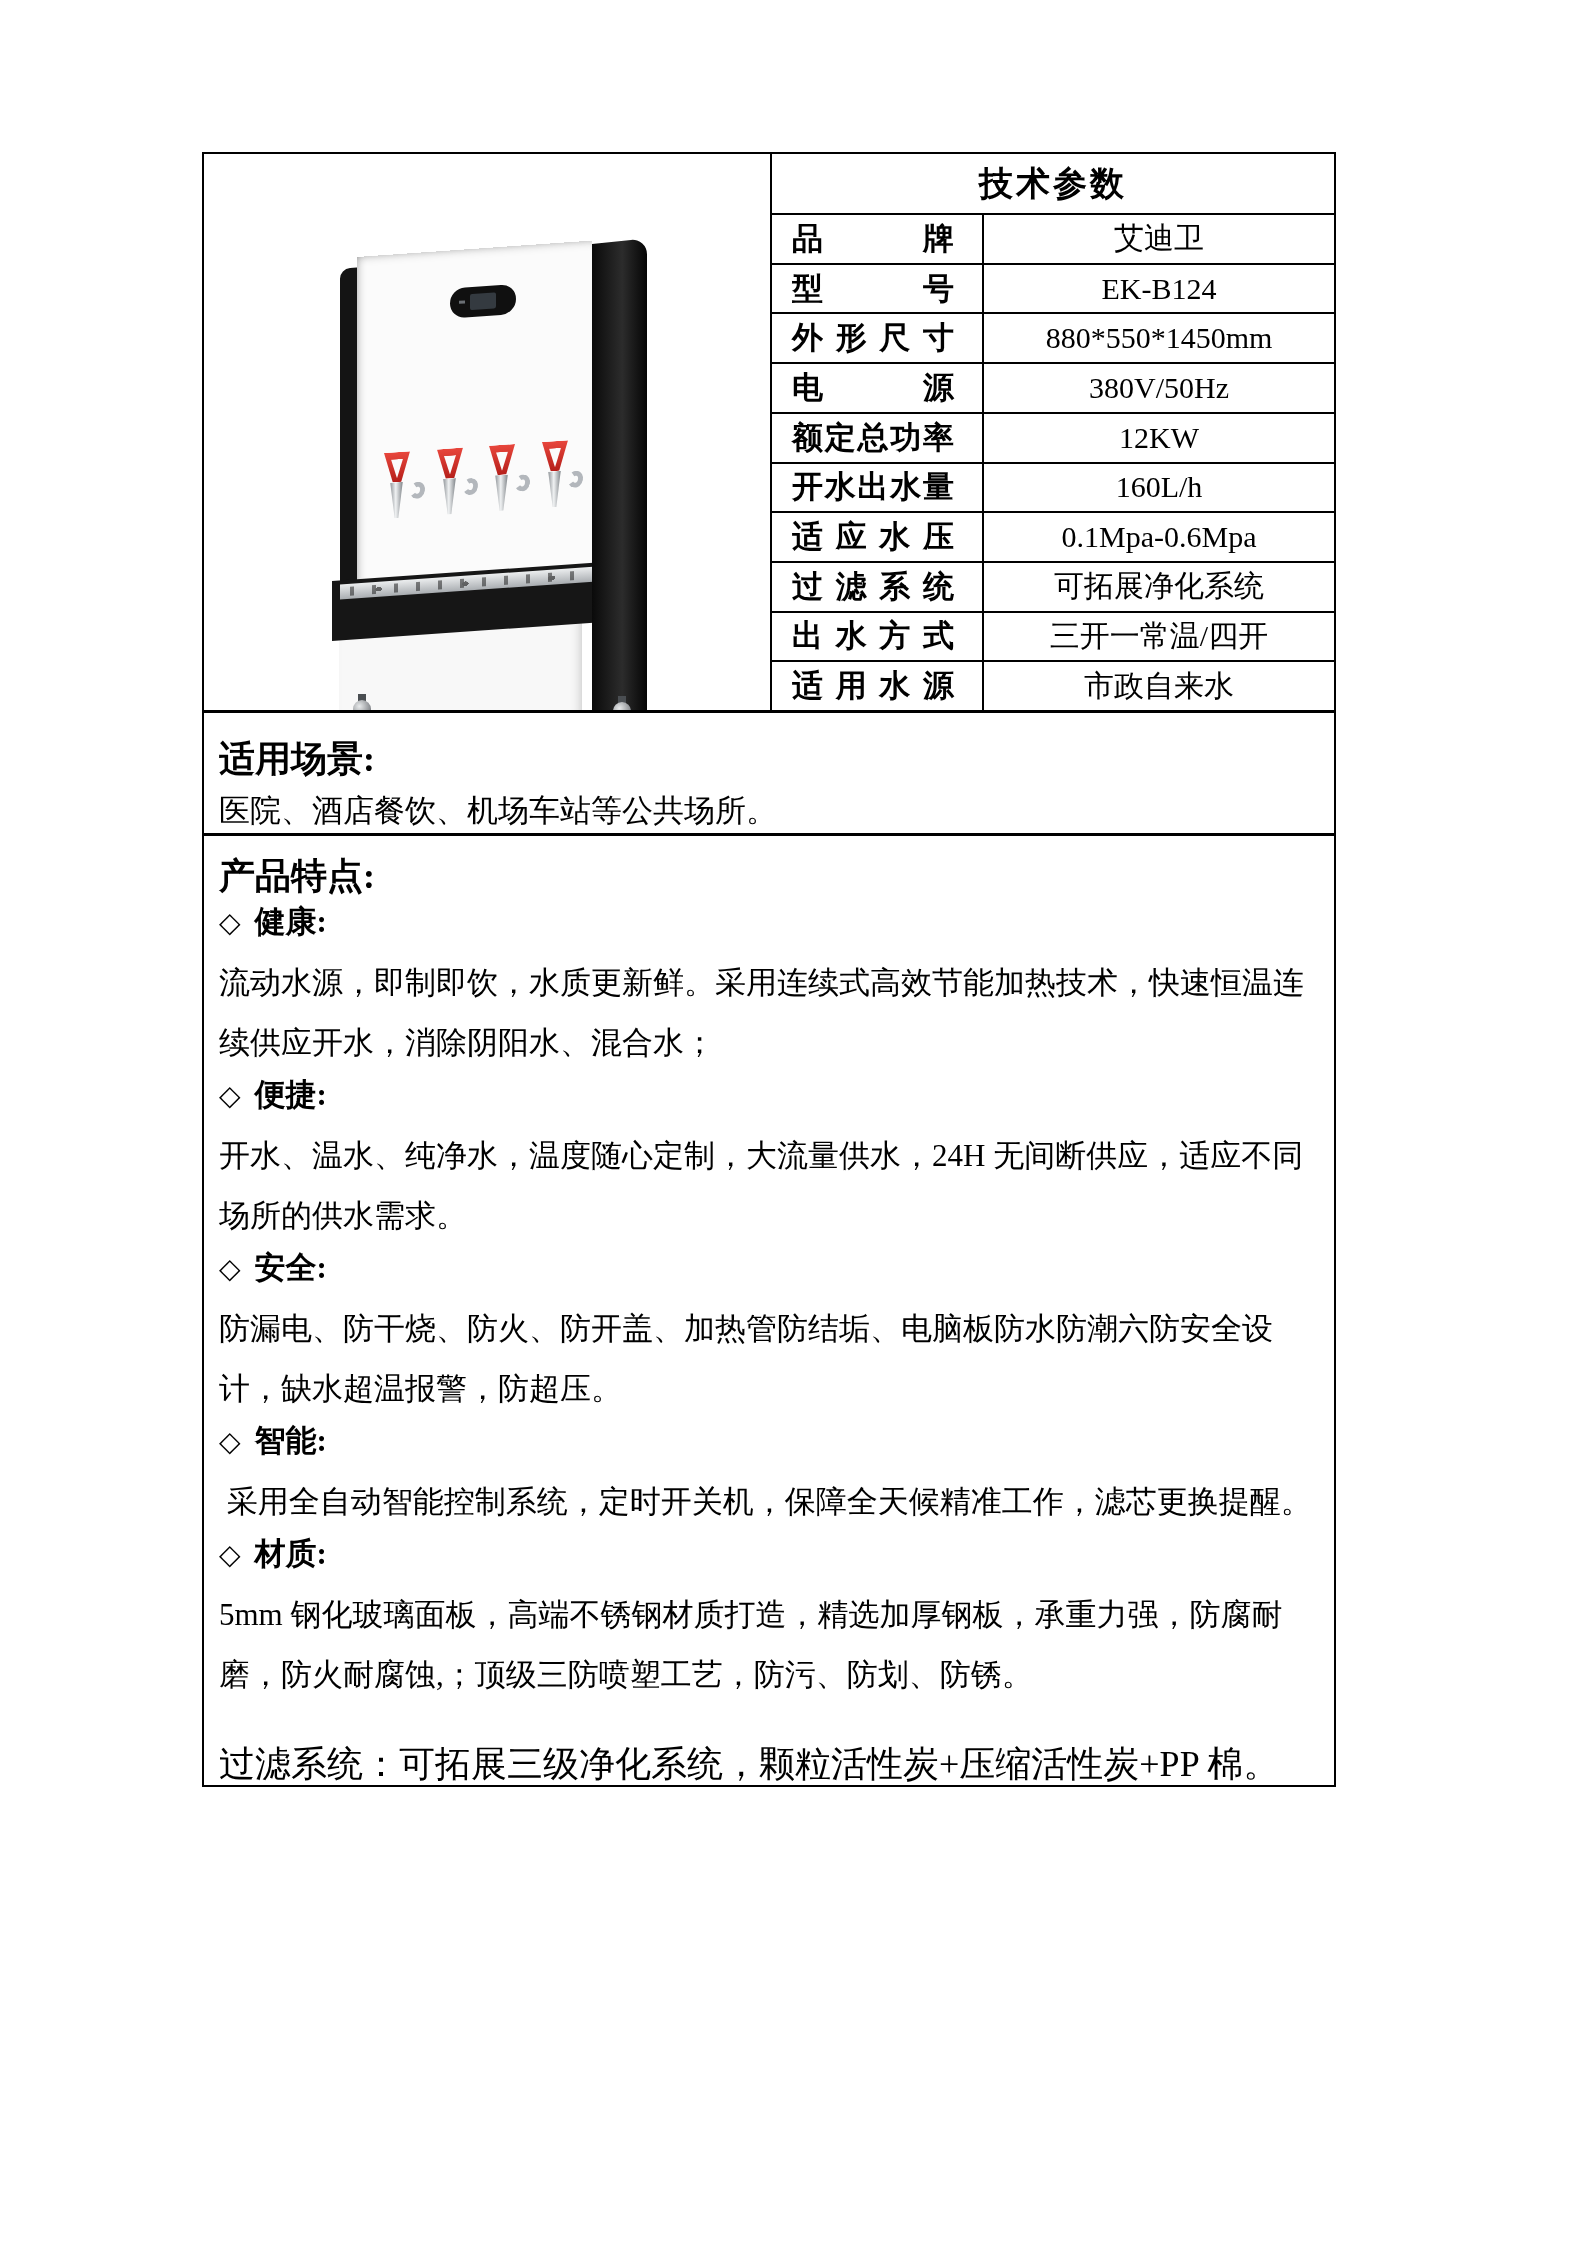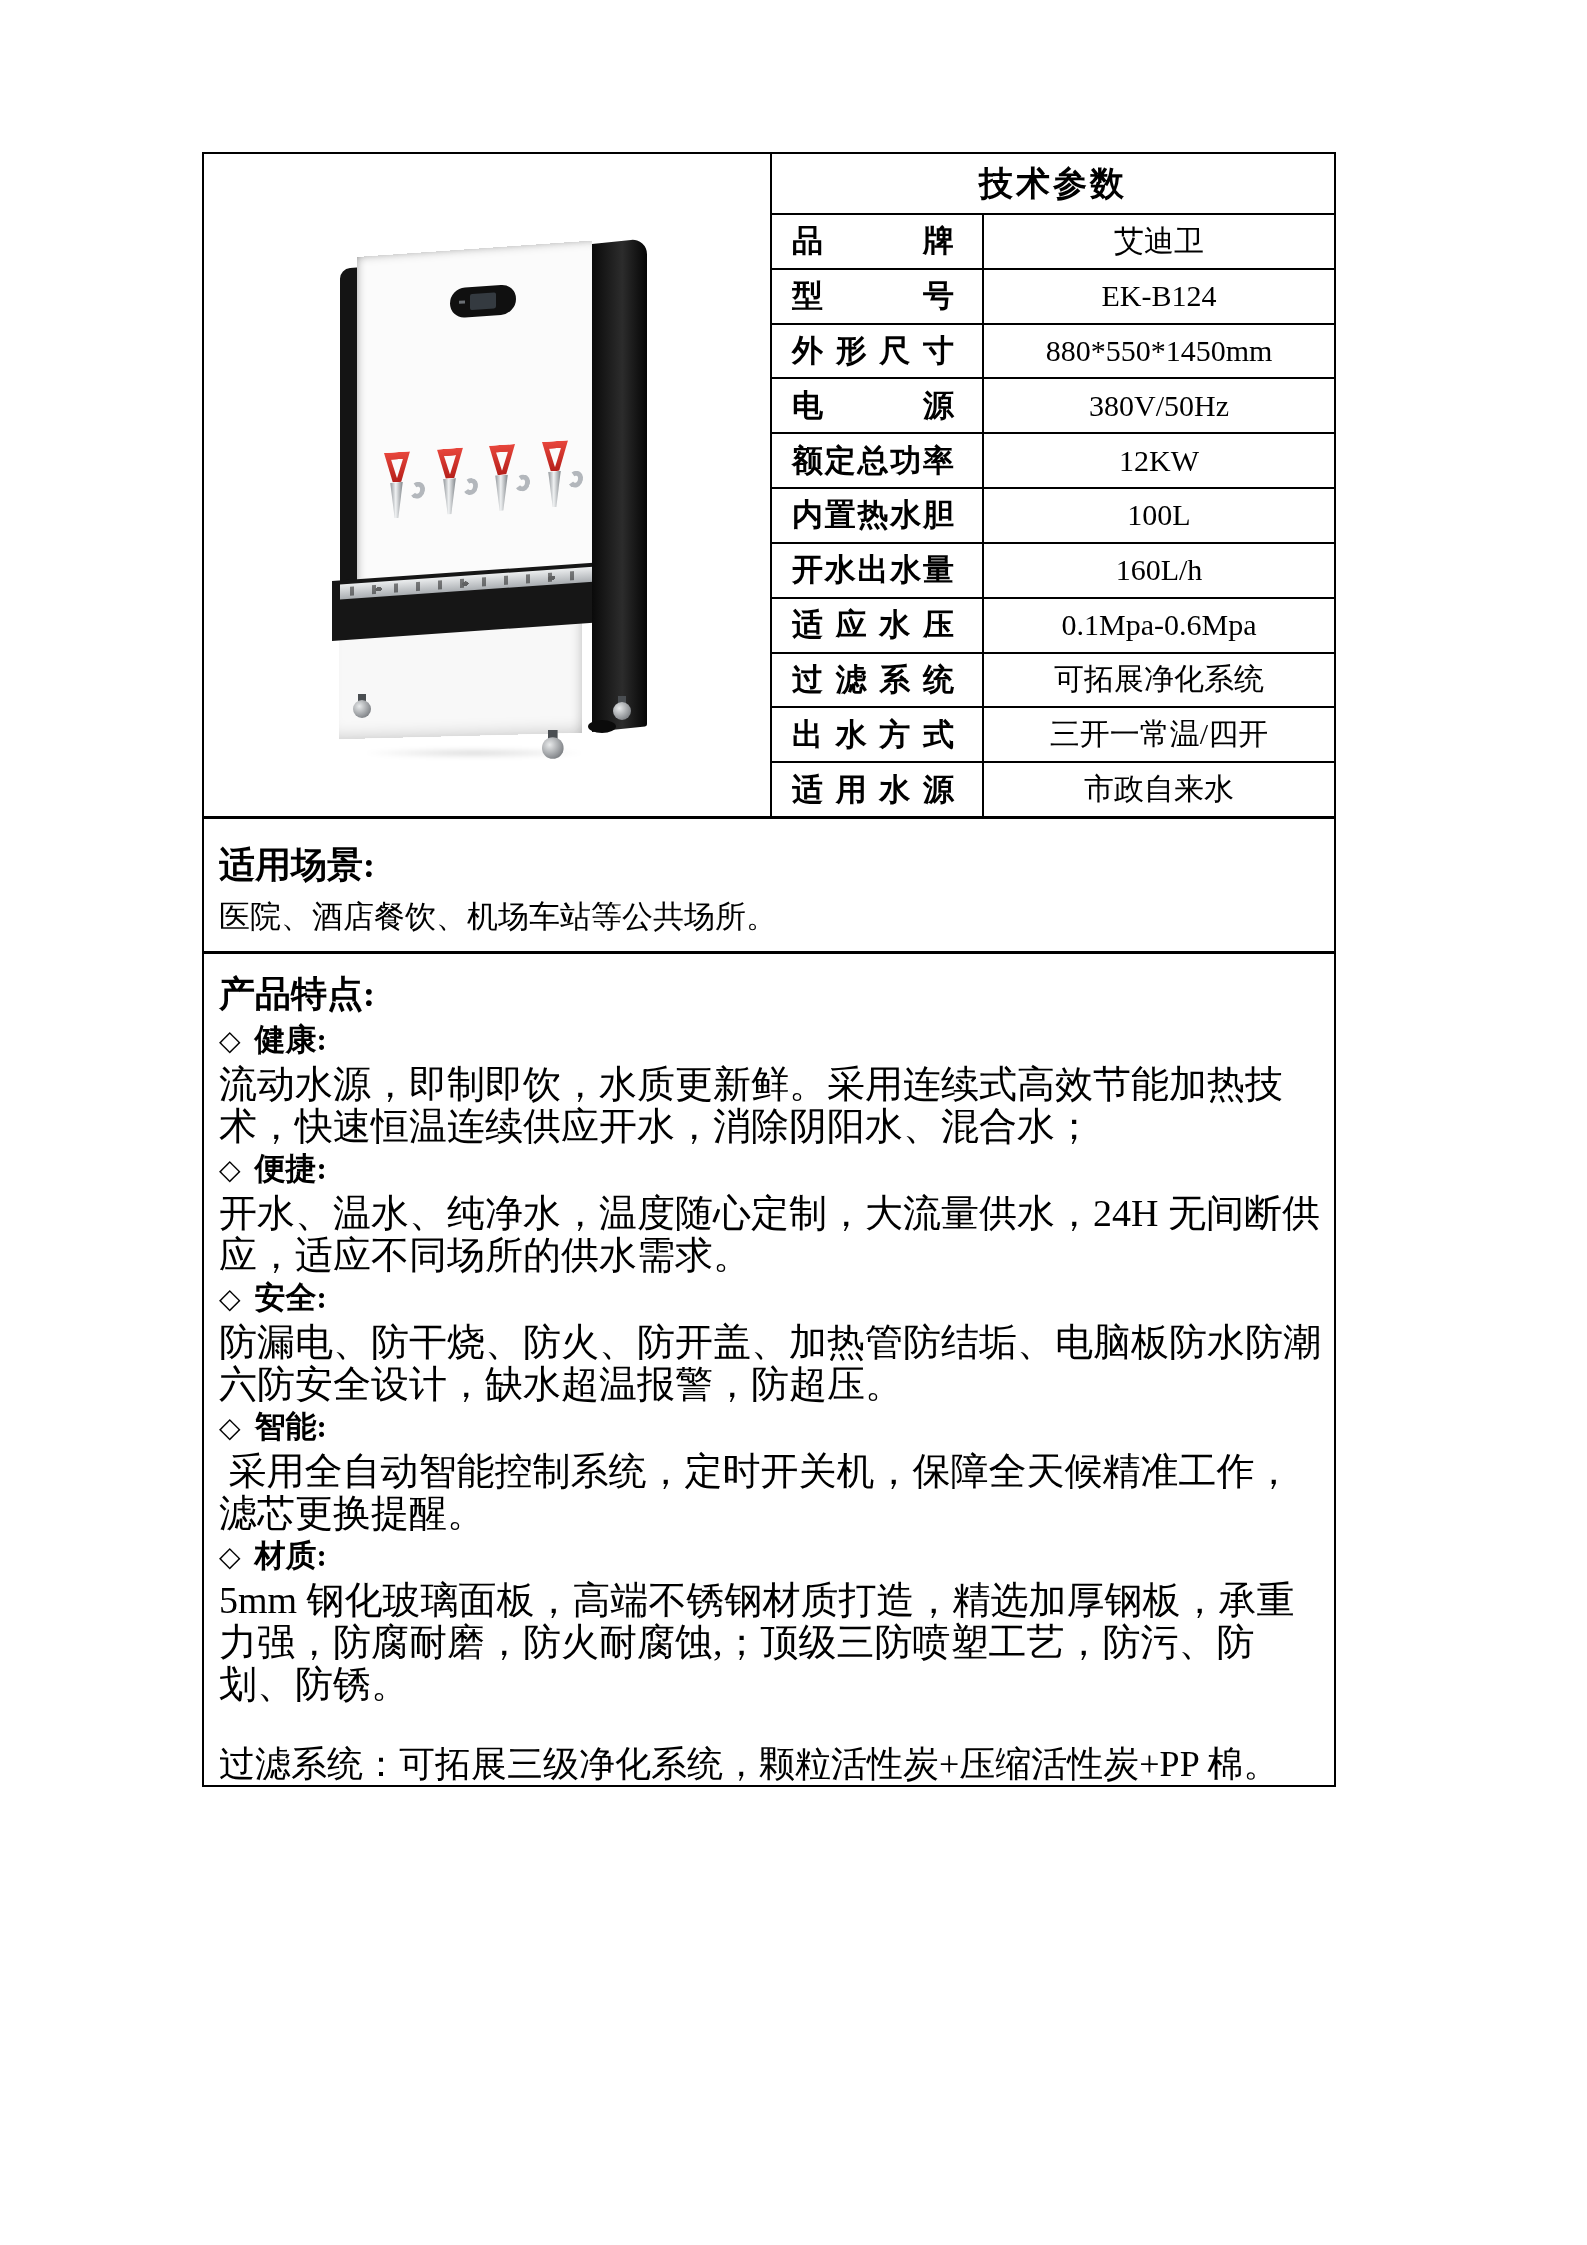--- a/index.html
+++ b/index.html
@@ -42,22 +42,22 @@
   .scenarios-section{height:139px;border-bottom:3px solid var(--border);
     padding:22px 16px 0 15px;}
   .sec-heading{font-weight:bold;font-size:36px;line-height:48px;}
   .scenarios-body{font-size:31px;line-height:44px;margin-top:6px;white-space:pre-wrap;}
 
   
   .features-section{flex:1;padding:16px 16px 0 15px;}
   .feat-title-line{line-height:44px;font-size:31px;}
   .diamond{font-family:"DejaVu Sans",sans-serif;font-size:28px;margin-right:14px;}
   .feat-title{font-weight:bold;}
-  .feat-body{font-size:38px;line-height:42px;white-space:pre-wrap;
-    width:1108px;overflow-wrap:break-word;line-break:strict;}
+  .feat-body{font-size:31px;line-height:60px;white-space:pre-wrap;
+    width:1108px;overflow-wrap:break-word;line-break:strict;margin-top:8px;}
   .features-footer{font-size:36px;line-height:42px;margin-top:38px;white-space:pre-wrap;}
 
   
   .device{position:absolute;inset:0;}
   .bezel-left{position:absolute;left:136px;top:114px;width:20px;height:320px;
     background:var(--device_frame);border-radius:10px 0 0 2px;transform:skewY(-4deg);}
   .face{position:absolute;left:153px;top:103px;width:235px;height:327px;
     background:var(--device_face);transform:skewY(-4deg);transform-origin:left top;
     box-shadow:inset 6px 0 10px -6px rgba(0,0,0,.35), inset 0 8px 10px -8px rgba(0,0,0,.25);}
   .panel{position:absolute;left:93px;top:38px;width:66px;height:30px;
@@ -198,26 +198,20 @@
             <div class="svalue">380V/50Hz</div>
           </div>
           <div class="srow">
             <div class="slabel">
                 <span class="slabel-inner">额定总功率</span>
               </div>
             <div class="svalue">12KW</div>
           </div>
           <div class="srow">
             <div class="slabel">
-                <span class="slabel-inner">内置热水胆</span>
-              </div>
-            <div class="svalue">100L</div>
-          </div>
-          <div class="srow">
-            <div class="slabel">
                 <span class="slabel-inner">开水出水量</span>
               </div>
             <div class="svalue">160L/h</div>
           </div>
           <div class="srow">
             <div class="slabel">
                 <span class="slabel-inner">适应水压</span>
               </div>
             <div class="svalue">0.1Mpa-0.6Mpa</div>
           </div>

